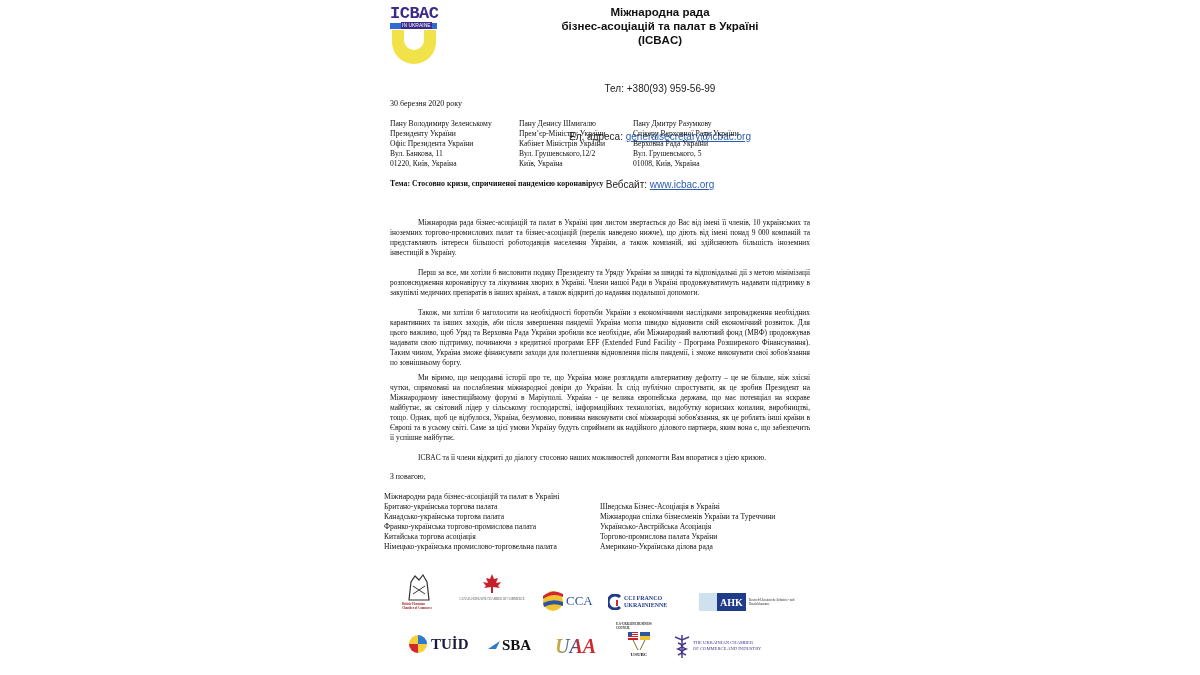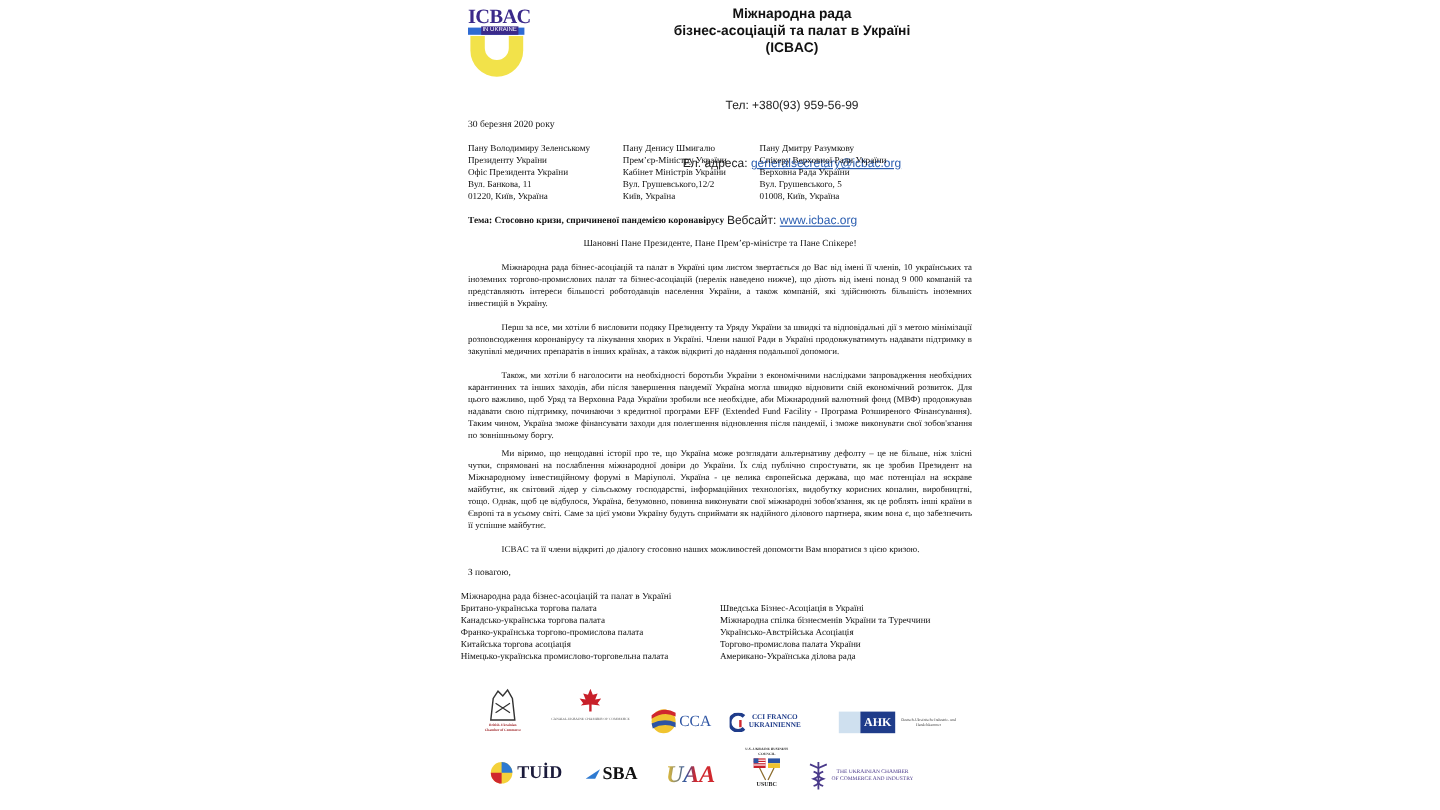--- a/index.html
+++ b/index.html
@@ -1,40 +1,40 @@
 <!DOCTYPE html>
 <html><head>
 <meta charset="utf-8">
 <style>
   html, body { margin:0; padding:0; background:#ffffff; }
   body { width:1200px; height:675px; position:relative; overflow:hidden; font-family:"Liberation Serif", serif; color:#111; }
   .page { position:absolute; left:380px; top:0; width:440px; height:675px; }
   .logo { position:absolute; left:10px; top:6px; width:50px; height:54px; }
-  .logo .txt { position:absolute; left:0; top:0; font-family:Liberation Serif, serif; font-weight:bold; font-size:17px; color:#3b2a8a; letter-spacing:-0.5px; line-height:16px; }
+  .logo .txt { position:absolute; left:0; top:0; font-family:Liberation Mono, monospace; font-weight:bold; font-size:17px; color:#3b2a8a; letter-spacing:-0.5px; line-height:16px; }
   .logo .bar { position:absolute; left:0; top:17px; width:47px; height:6px; background:#2f6bd3; }
   .logo .bar span { position:absolute; left:11px; top:-1px; font-family:"Liberation Sans", sans-serif; font-size:5px; color:#fff; background:#3b2a8a; padding:0 1px; line-height:7px; }
   .logo .u { position:absolute; left:2px; top:24px; width:44px; height:34px; background:#f2e24a; border-radius:0 0 22px 22px; }
   .logo .u::after { content:""; position:absolute; left:12px; top:0; width:20px; height:20px; background:#fff; border-radius:0 0 10px 10px; }
 
   .hdr { position:absolute; left:160px; top:5px; width:240px; text-align:center; font-family:"Liberation Sans", sans-serif; }
   .hdr .t { font-weight:bold; font-size:11.5px; line-height:14px; color:#111; }
   .hdr .c { font-size:10px; line-height:12px; color:#222;margin-top:36px; }
   .hdr a { color:#2a5db0; text-decoration:underline; }
 
   .date { position:absolute; left:10px; top:99px; font-size:8px; }
   .addr { position:absolute; top:119px; font-size:7.6px; line-height:10px; }
   .addr div { white-space:nowrap; }
   .subject { position:absolute; left:10px; top:179px; font-size:7.8px; font-weight:bold; }
   .salut { position:absolute; left:0; top:198px; width:440px; text-align:center; font-size:7.8px; }
   .para { position:absolute; left:10px; width:420px; font-size:7.4px; line-height:10px; text-align:justify; text-indent:28px; }
   .closing { position:absolute; left:10px; top:472px; font-size:7.8px; }
   .sig-title { position:absolute; left:4px; top:492px; font-size:7.8px; font-weight:normal; }
   .members { position:absolute; top:502px; font-size:7.6px; line-height:10px; }
   .members div { white-space:nowrap; }
-  .lg { position:absolute; display:flex; align-items:center;text-align:center; }
+  .lg { position:absolute; display:flex; align-items:center; }
 </style>
 </head>
 <body>
 
 <div class="page">
 
   <div class="logo">
     <div class="txt">ICBAC</div>
     <div class="bar">
         <span>IN UKRAINE</span>
@@ -69,21 +69,20 @@
   </div>
   <div class="addr" style="left:253px;">
     <div>Пану Дмитру Разумкову</div>
     <div>Спікеру Верховної Ради України</div>
     <div>Верховна Рада України</div>
     <div>Вул. Грушевського, 5</div>
     <div>01008, Київ, Україна</div>
   </div>
 
   <div class="subject">Тема: Стосовно кризи, спричиненої пандемією коронавірусу</div>
-  <div class="salut">Шановні Пане Президенте, Пане Прем’єр-міністре та Пане Спікере!</div>
 
   <div class="para" style="top:218px;">Міжнародна рада бізнес-асоціацій та палат в Україні цим листом звертається до Вас від імені її членів, 10 українських та іноземних торгово-промислових палат та бізнес-асоціацій (перелік наведено нижче), що діють від імені понад 9 000 компаній та представляють інтереси більшості роботодавців населення України, а також компаній, які здійснюють більшість іноземних інвестицій в Україну.</div>
   <div class="para" style="top:268px;">Перш за все, ми хотіли б висловити подяку Президенту та Уряду України за швидкі та відповідальні дії з метою мінімізації розповсюдження коронавірусу та лікування хворих в Україні. Члени нашої Ради в Україні продовжуватимуть надавати підтримку  в закупівлі медичних препаратів в інших країнах, а також відкриті до надання подальшої допомоги.</div>
   <div class="para" style="top:308px;">Також, ми хотіли б наголосити на необхідності боротьби України з економічними наслідками запровадження необхідних карантинних та інших заходів, аби після завершення пандемії Україна могла швидко відновити свій економічний розвиток. Для цього важливо, щоб Уряд та Верховна Рада України зробили все необхідне, аби Міжнародний валютний фонд (МВФ) продовжував надавати свою підтримку, починаючи з кредитної програми EFF (Extended Fund Facility - Програма Розширеного Фінансування). Таким чином, Україна зможе фінансувати заходи для полегшення відновлення після пандемії, і зможе виконувати свої зобов'язання по зовнішньому боргу.</div>
   <div class="para" style="top:373px;">Ми віримо, що нещодавні історії про те, що Україна може розглядати альтернативу дефолту – це не більше, ніж злісні чутки, спрямовані на послаблення міжнародної довіри до України. Їх слід публічно спростувати, як це зробив Президент на Міжнародному інвестиційному форумі в Маріуполі. Україна -  це велика європейська держава, що має потенціал на яскраве майбутнє, як світовий лідер у сільському господарстві, інформаційних технологіях, видобутку корисних копалин, виробництві, тощо. Однак, щоб це відбулося, Україна, безумовно, повинна виконувати свої міжнародні зобов'язання, як це роблять інші країни в Європі та в усьому світі. Саме за цієї умови Україну будуть сприймати як надійного ділового партнера, яким вона є, що забезпечить її успішне майбутнє.</div>
   <div class="para" style="top:453px;">ICBAC та її члени відкриті до діалогу стосовно наших можливостей допомогти Вам впоратися з цією кризою.</div>
 
   <div class="closing">З повагою,</div>
   <div class="sig-title">Міжнародна рада бізнес-асоціацій та палат в Україні</div>
 

